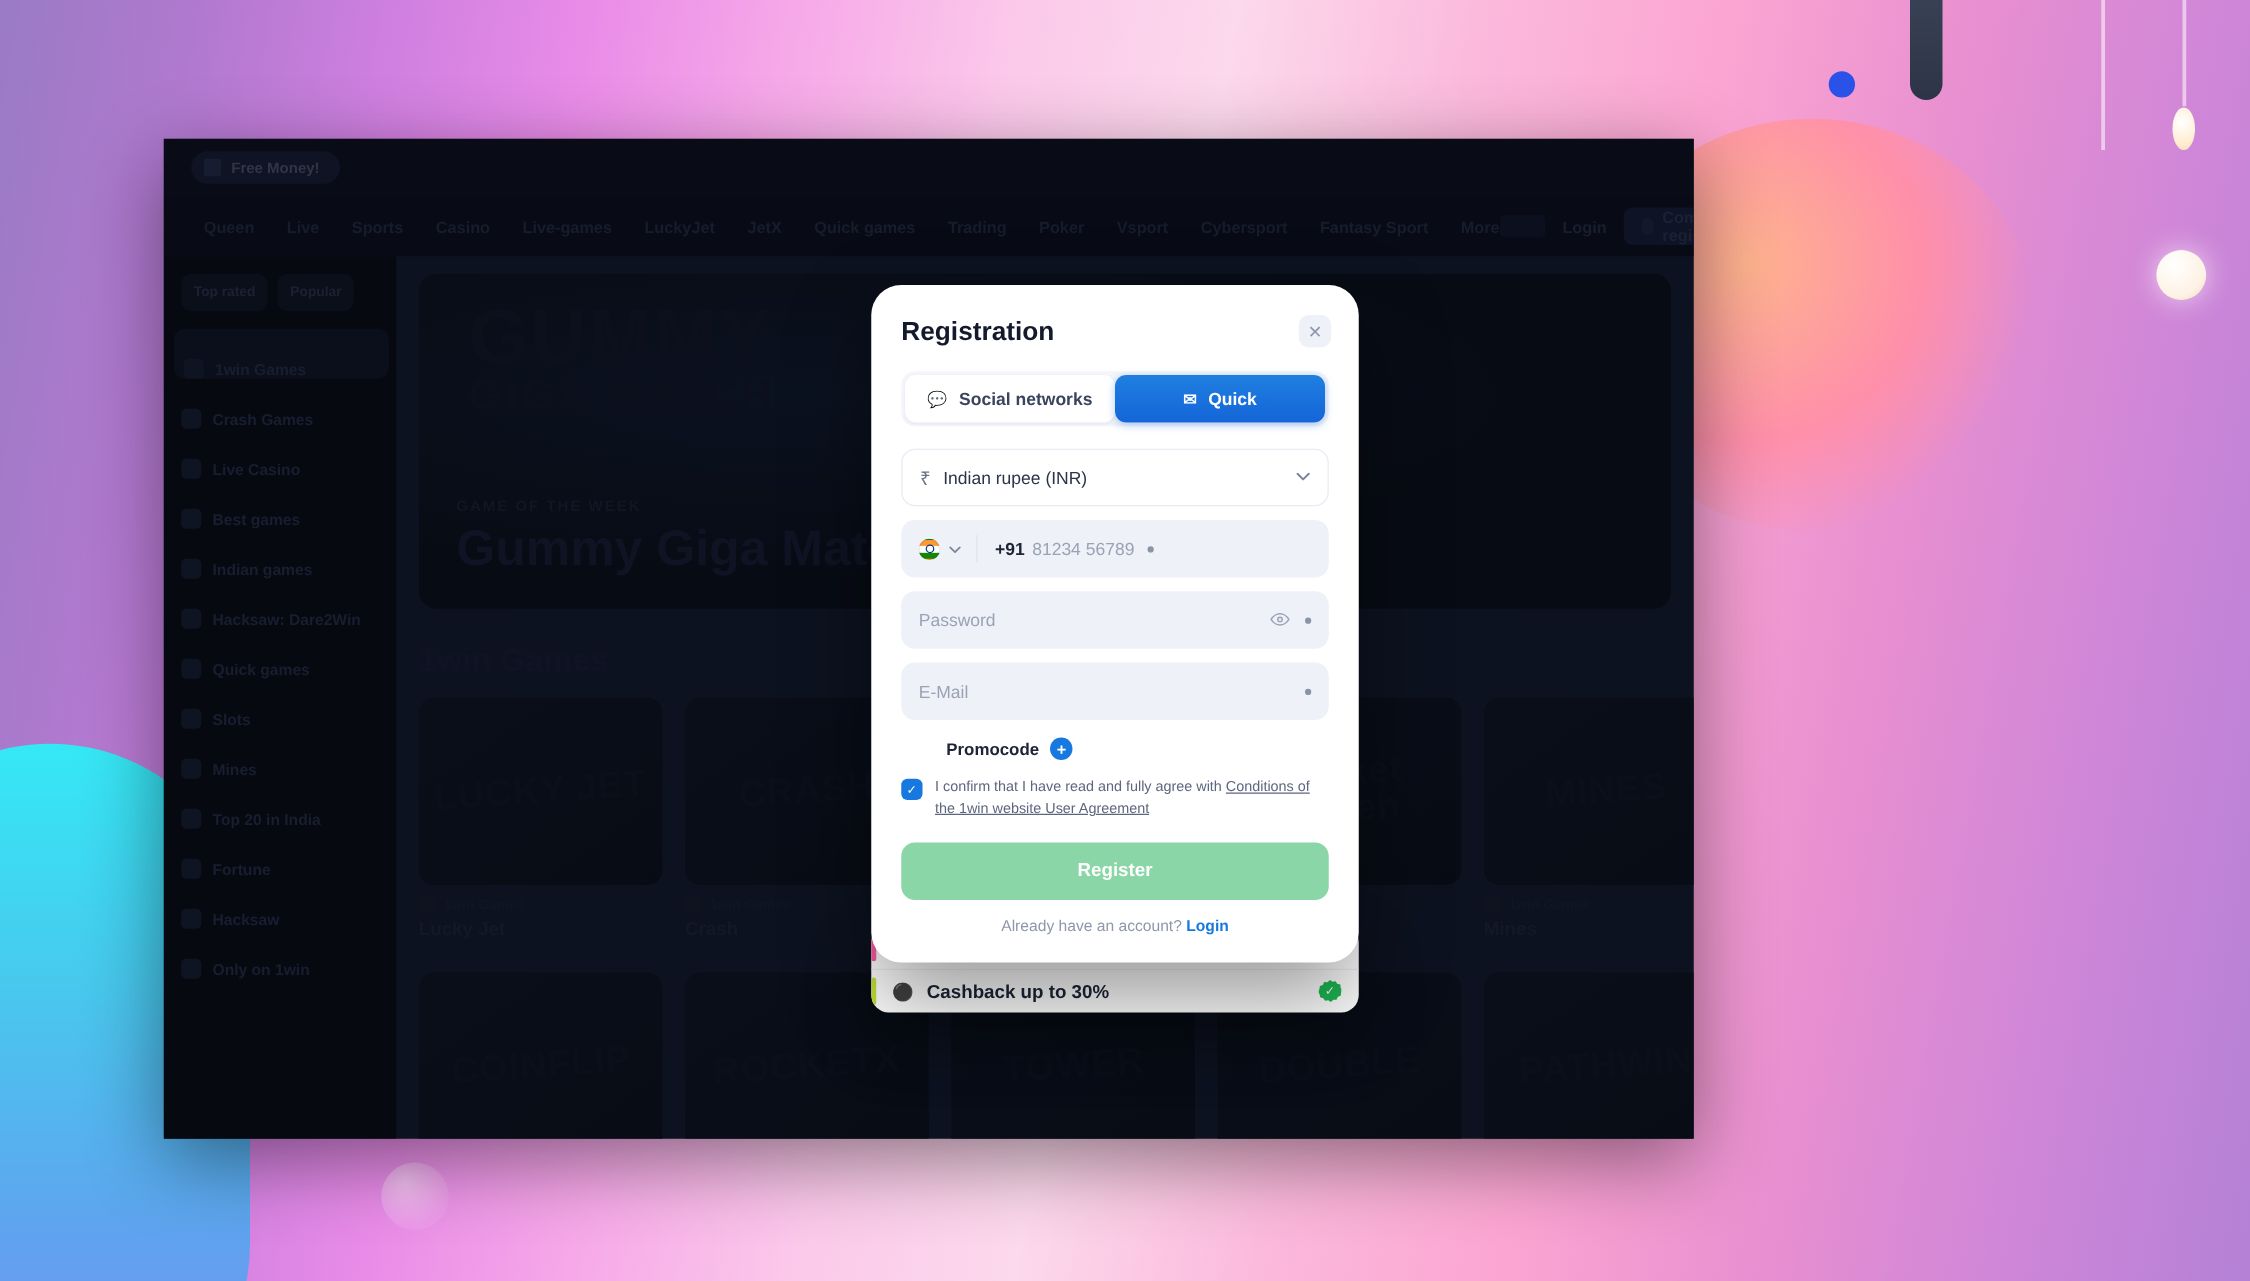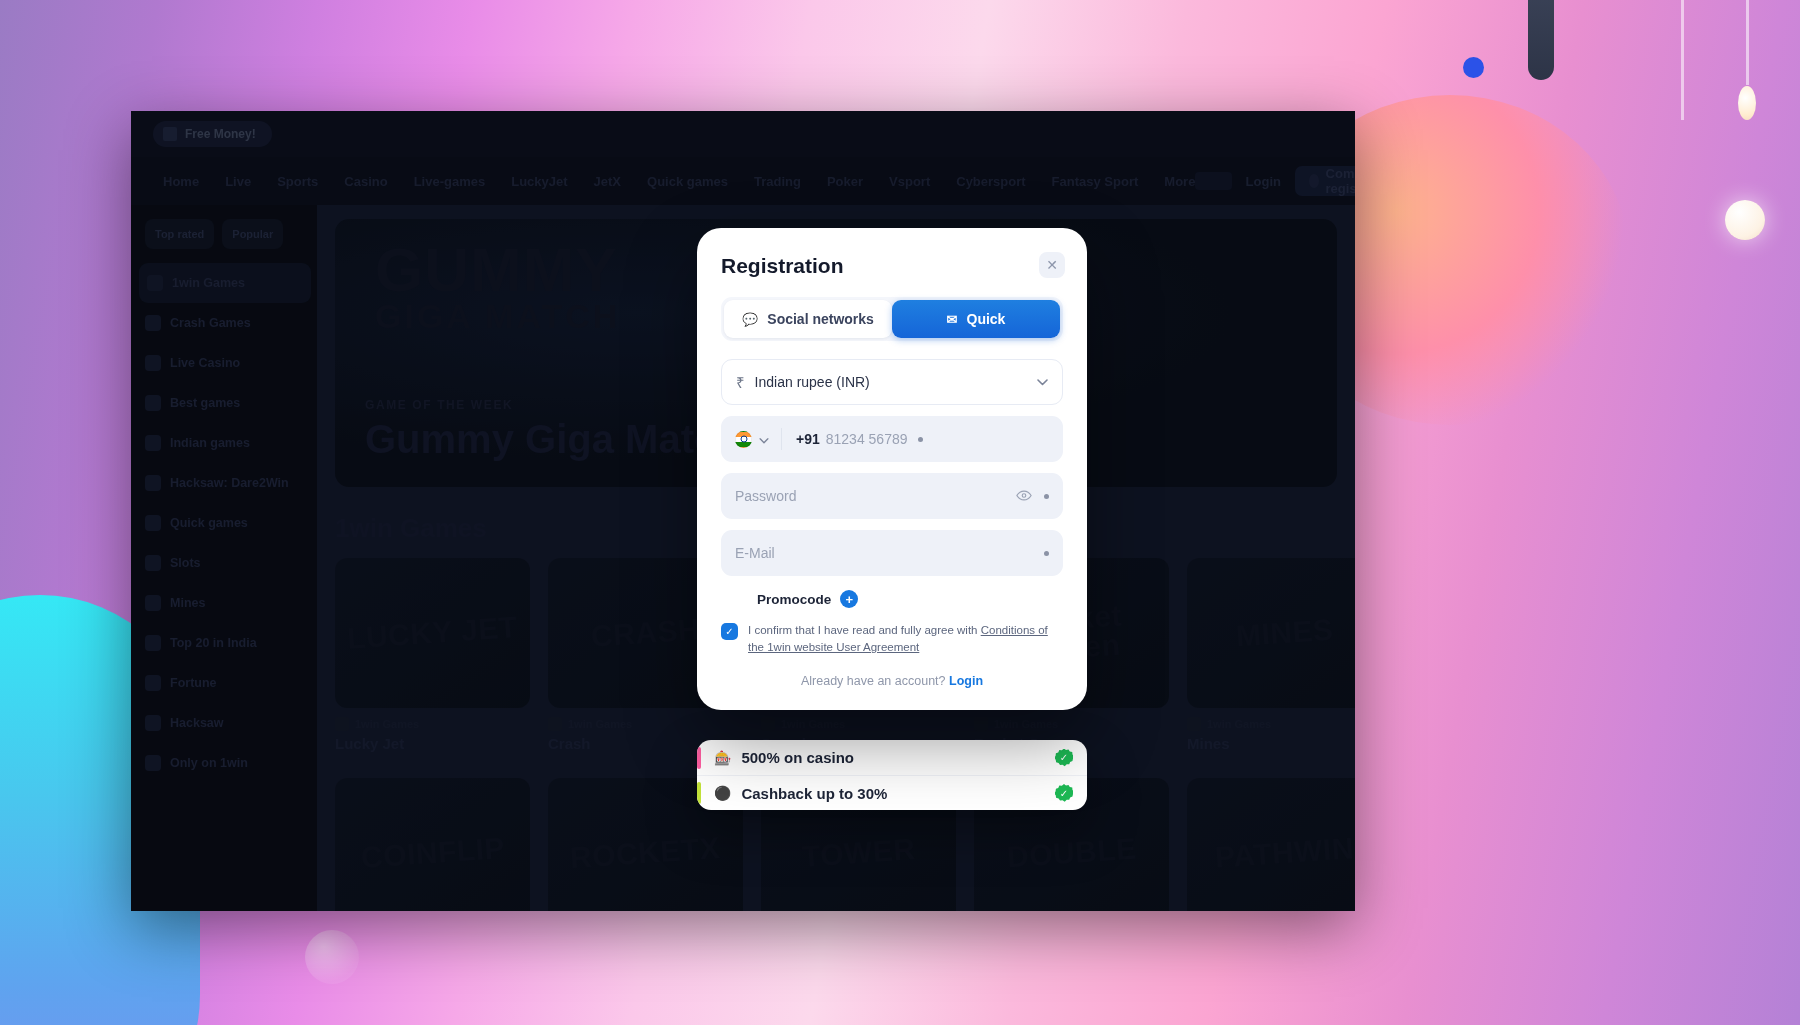--- a/index.html
+++ b/index.html
@@ -170,21 +170,21 @@
     padding: 14px 0 0 14px;
   }
   .side-chips { display: flex; gap: 8px; margin-bottom: 14px; }
   .side-chip {
     height: 30px; padding: 0 10px; border-radius: 8px;
     background: #141b2f; color: #313c5e;
     font-size: 11px; font-weight: 700;
     display: flex; align-items: center; gap: 6px;
   }
   .side-item {
-    height: 40px; display: flex; align-items: center; gap: 9px;
+    height: 40px; display: flex; align-items: flex-end; gap: 9px;
     color: #2b3455; font-size: 12.5px; font-weight: 700;
   }
   .side-item.active { background: #141c33; border-radius: 9px; padding-left: 8px; margin-left: -6px; width: 172px; }
   .side-ic { width: 16px; height: 16px; border-radius: 4px; background: #1c2540; flex: 0 0 16px; }
 
   
   .main {
     position: absolute; left: 186px; top: 94px;
     width: calc(100% - 186px); height: calc(100% - 94px);
     padding: 14px 18px;
@@ -401,21 +401,21 @@
   <div class="promo-bar site-dim">
     <div class="promo-pill">
       <span class="gift"></span>
       <span>Free Money!</span>
     </div>
   </div>
 
   <div class="nav site-dim">
     <div class="logo-1win"></div>
     <div class="nav-links" id="nav-links">
-        <span>Home</span>
+        <span>Queen</span>
         <span>Live</span>
         <span>Sports</span>
         <span>Casino</span>
         <span>Live-games</span>
         <span>LuckyJet</span>
         <span>JetX</span>
         <span>Quick games</span>
         <span>Trading</span>
         <span>Poker</span>
         <span>Vsport</span>
@@ -664,20 +664,21 @@
     <span class="promo-add">+</span>
   </div>
 
   <div class="agree-row">
     <span class="checkbox">✓</span>
     <span class="agree-text">
       <span>I confirm that I have read and fully agree with </span><a href="#">Conditions of the 1win website User Agreement</a>
     </span>
   </div>
 
+  <button class="register-btn">Register</button>
 
   <div class="login-row">
     <span>Already have an account?</span>
     <a href="#">Login</a>
   </div>
 </div>
 
 <div id="bonuses">
     <div class="bonus-row">
       <span class="bonus-accent" style="background: rgb(255, 95, 162);"></span>

